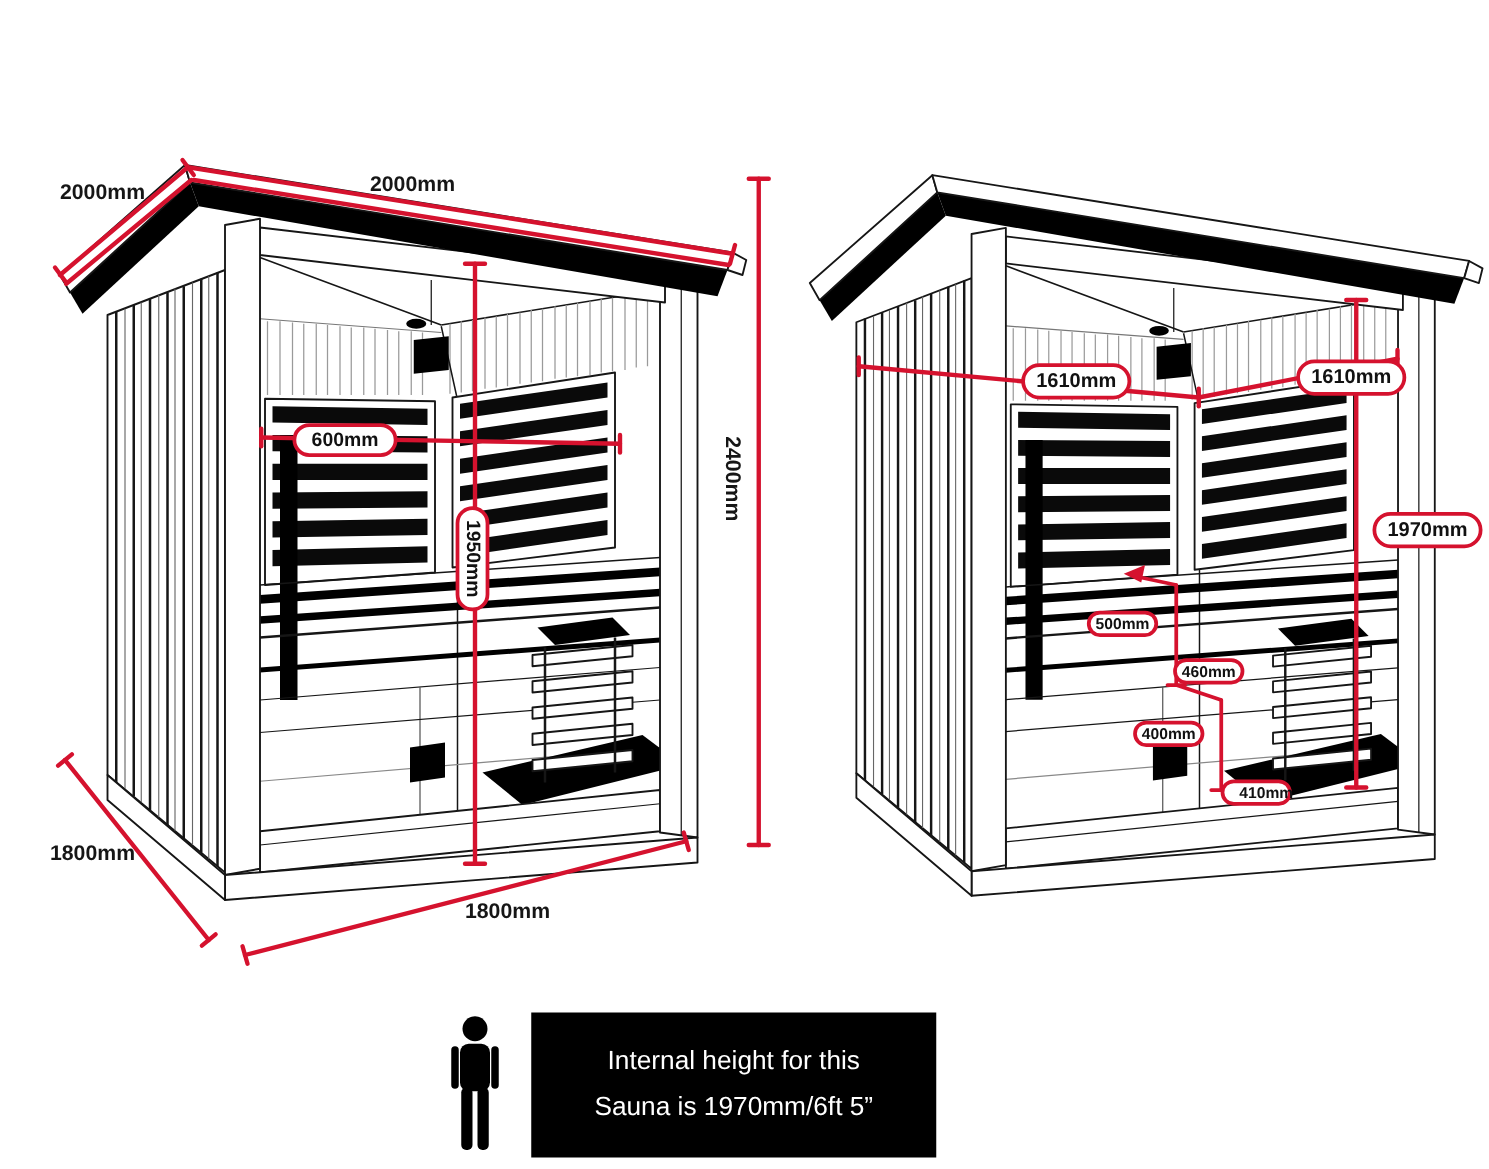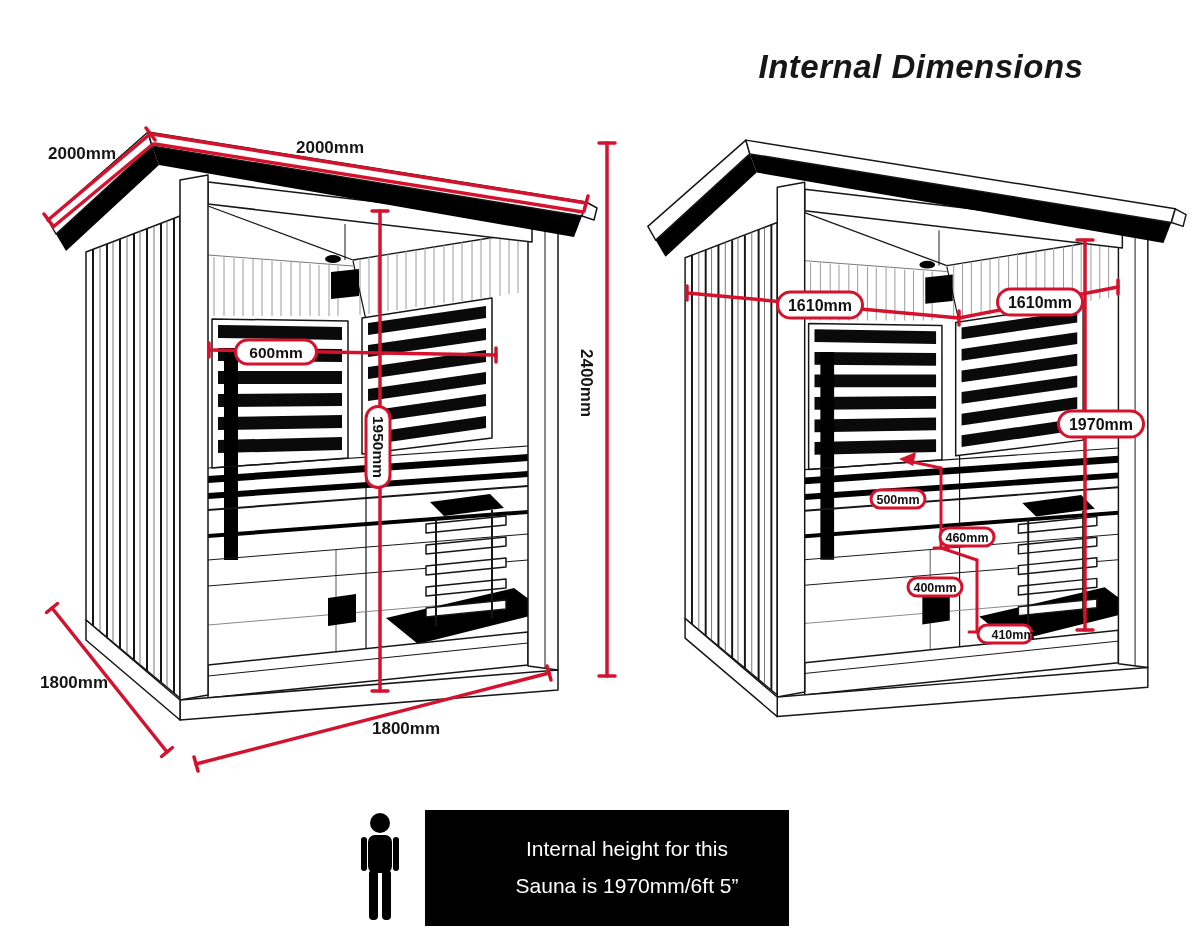--- a/index.html
+++ b/index.html
@@ -9,25 +9,25 @@
          font-style:italic;color:#161616;letter-spacing:0.5px;}
   .sauna-svg{position:absolute;}
   .overlay-svg{position:absolute;left:0;top:0;pointer-events:none;}
   .dimtext{position:absolute;transform:translate(-50%,-50%);font-size:17px;font-weight:bold;
            color:#161616;white-space:nowrap;}
   .dimtext.rot{transform:translate(-50%,-50%) rotate(90deg);}
   .pill{position:absolute;transform:translate(-50%,-50%);display:flex;align-items:center;
         justify-content:center;background:#ffffff;border:3.5px solid #d5122e;border-radius:999px;
         color:#111;font-weight:bold;box-sizing:border-box;white-space:nowrap;}
   .pill.lg{width:84px;height:27px;font-size:15.5px;}
-  .pill.xl{width:88px;height:29px;font-size:16px;}
+  .pill.xl{width:88px;height:29px;font-size:16px;margin-left:41px;}
   .pill.sm{width:57px;height:21px;font-size:12.5px;border-width:3px;margin-top:26px;}
   .pill.rot{transform:translate(-50%,-50%) rotate(90deg);}
   .banner{position:absolute;left:425px;top:810px;width:324px;height:116px;background:#000000;
-          display:flex;flex-direction:column;align-items:center;justify-content:center;padding-left:40px;}
+          display:flex;flex-direction:column;align-items:center;justify-content:center;}
   .banner .bline{color:#ffffff;font-size:21px;line-height:1.75;white-space:nowrap;}
   .person{position:absolute;left:354px;top:812px;}
 </style>
 </head>
 <body>
 
 <div class="stage">
 
   <svg width="0" height="0" style="position:absolute" aria-hidden="true">
     <defs>
@@ -115,21 +115,20 @@
           <polygon points="112,26 542,96 534,117 119,45" fill="#000" stroke="none"></polygon>
 
           <polygon points="8,100 108,12 112,26 16,114" fill="#fff"></polygon>
           <polygon points="108,12 546,82 542,96 112,26" fill="#fff"></polygon>
           <polygon points="546,82 557,88 554,100 542,96" fill="#fff"></polygon>
         </g>
       </symbol>
     </defs>
   </svg>
 
-  <div class="title" style="left:701px;top:48px;">Internal Dimensions</div>
 
   <svg class="sauna-svg" style="left:40px;top:120px;" width="560" height="650">
     <use href="#sauna-sym" width="560" height="650"></use>
   </svg>
   <svg class="sauna-svg" style="left:640px;top:122px;" width="549" height="650">
     <use href="#sauna-sym" width="549" height="650"></use>
   </svg>
 
   <svg class="overlay-svg" width="1191" height="935">
     <g stroke="#d5122e" fill="none" stroke-linecap="round">

